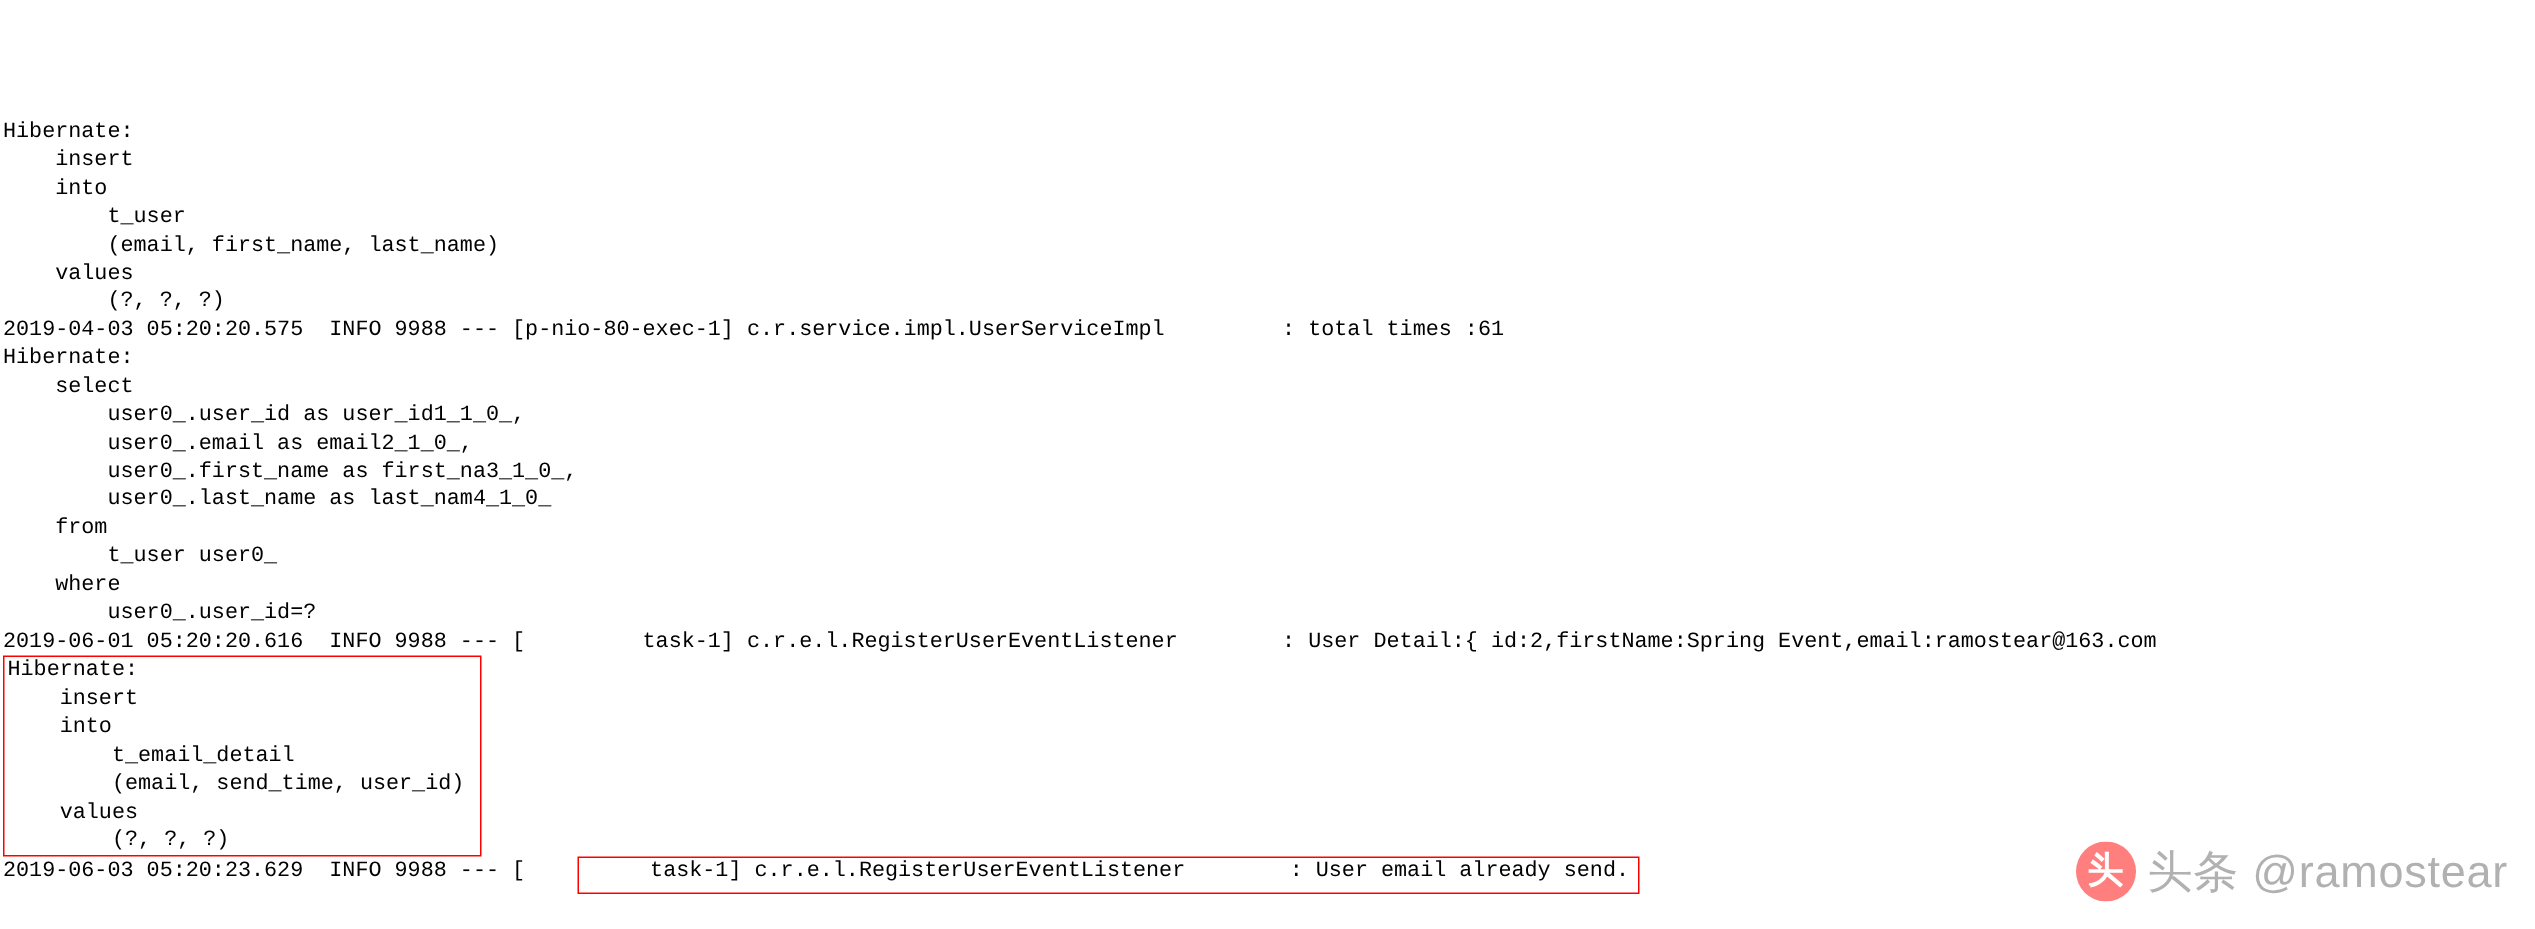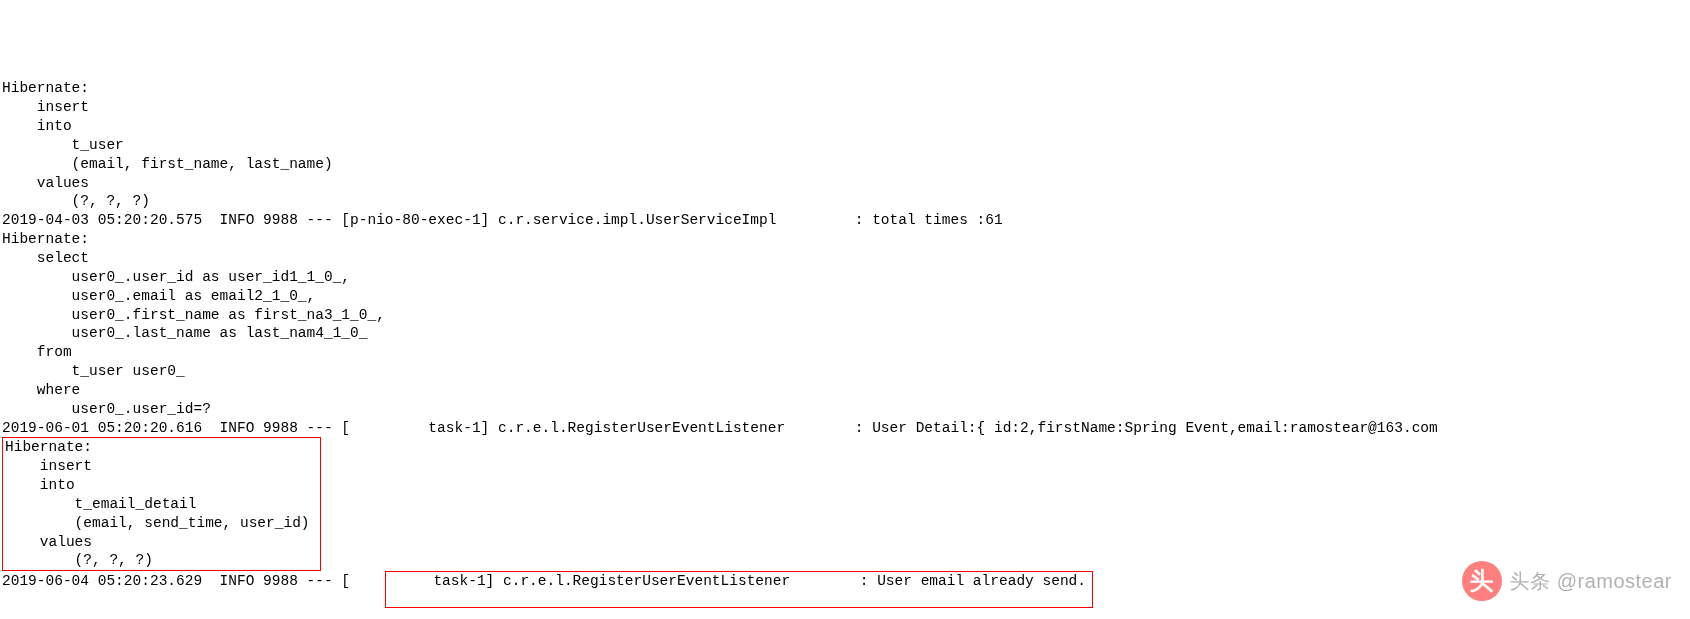--- a/index.html
+++ b/index.html
@@ -18,21 +18,21 @@
     }
     .box-red {
       border: 1.5px solid #ff0000;
       display: inline-block;
       padding: 0 2px;
       vertical-align: top;
     }
     .box-red-inline {
       border: 1.5px solid #ff0000;
       display: inline-block;
-      padding: 0 6px 16px 4px;
+      padding: 0 6px 4px 4px;
     }
     .line-wrap {
       display: block;
     }
     .watermark {
       position: fixed;
       right: 18px;
       bottom: 18px;
       color: #888888;
       opacity: 0.65;
@@ -49,21 +49,21 @@
       background: #ff3a3a;
       color: #ffffff;
       font-weight: bold;
       font-size: 24px;
       display: flex;
       align-items: center;
       justify-content: center;
       line-height: 1;
     }
     .watermark .text {
-      font-size: 20px;
+      font-size: 30px;
       letter-spacing: 0.5px;
     }
   </style>
 </head>
 <body>
 
 
 
 <span class="log-line">Hibernate: 
     insert 
@@ -84,21 +84,21 @@
     where
         user0_.user_id=?</span>
 <span class="log-line">2019-06-01 05:20:20.616  INFO 9988 --- [         task-1] c.r.e.l.RegisterUserEventListener        : User Detail:{ id:2,firstName:Spring Event,email:ramostear@163.com</span>
 <span class="box-red"><span class="log-line">Hibernate: 
     insert 
     into
         t_email_detail
         (email, send_time, user_id) 
     values
         (?, ?, ?)</span></span>
-<span class="line-wrap"><span>2019-06-04 05:20:23.629  INFO 9988 --- [</span>    <span class="box-red-inline">     task-1] c.r.e.l.RegisterUserEventListener        : User email already send.</span></span>
+<span class="line-wrap"><span>2019-06-03 05:20:23.629  INFO 9988 --- [</span>    <span class="box-red-inline">     task-1] c.r.e.l.RegisterUserEventListener        : User email already send.</span></span>
 
 <div class="watermark">
   <div class="logo">头</div>
   <div class="text">头条 @ramostear</div>
 </div>
 
 
 
 
 </body></html>

